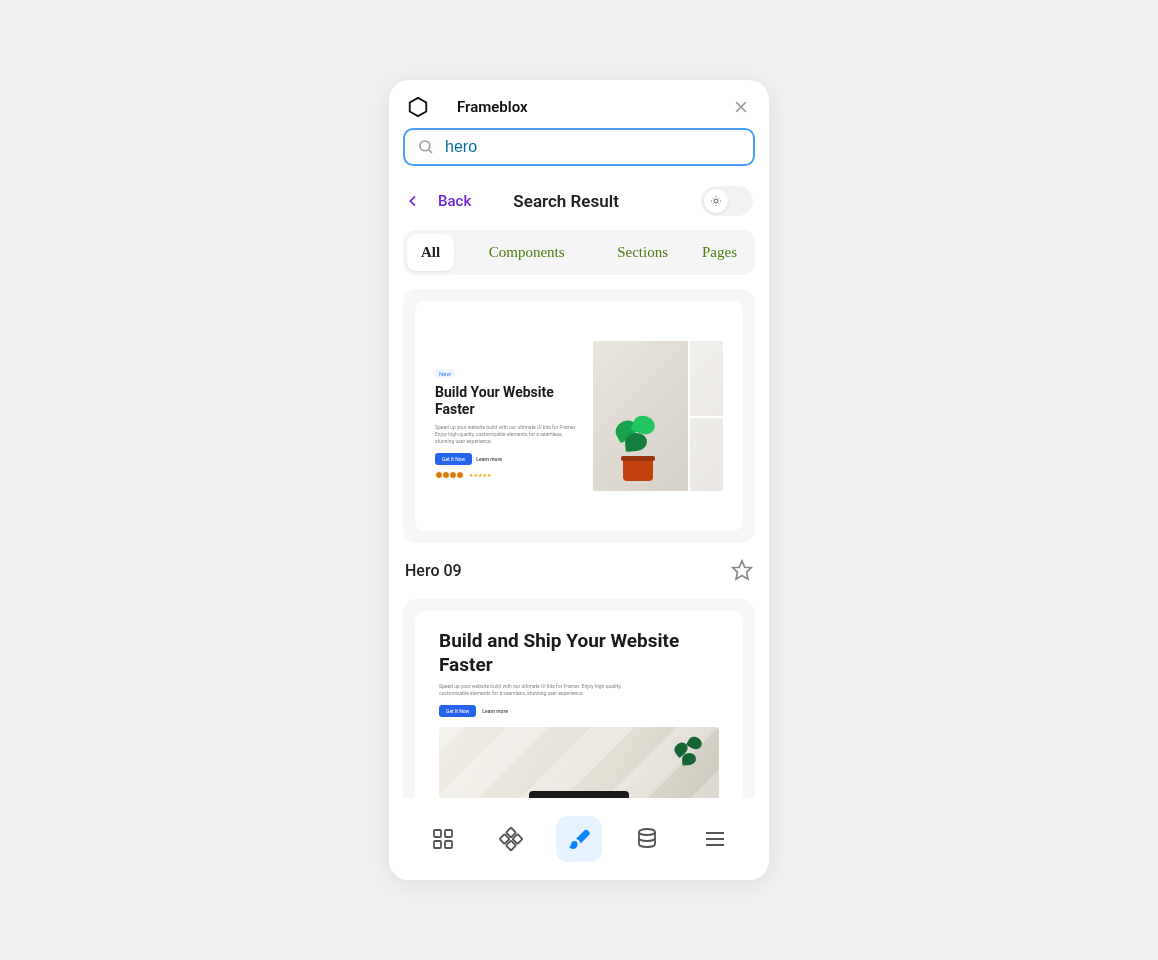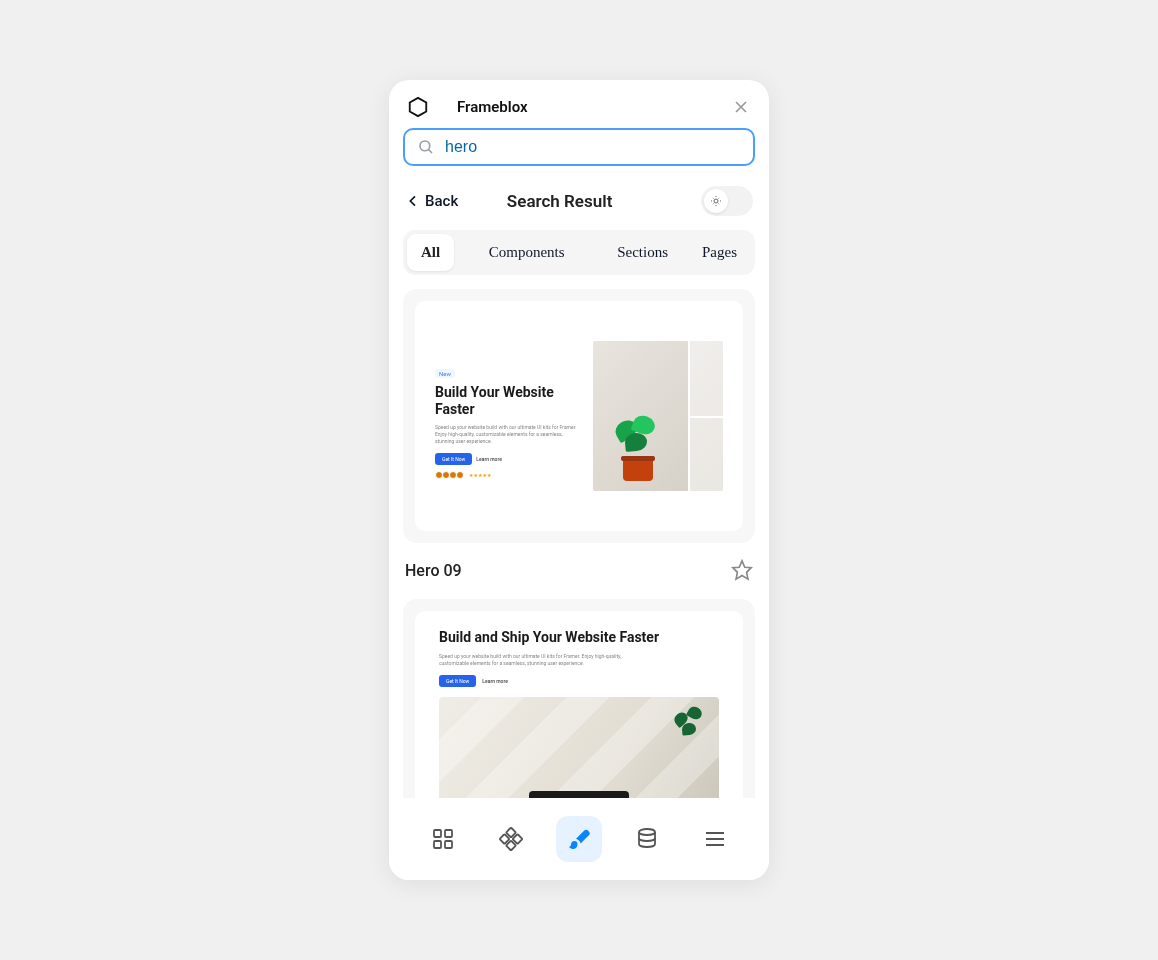--- a/index.html
+++ b/index.html
@@ -78,22 +78,22 @@
 }
 .result-bar {
   display: flex;
   align-items: center;
   padding: 8px 16px 14px;
   gap: 10px;
 }
 .back-btn {
   display: flex;
   align-items: center;
-  gap: 4px;
-  color: #0f172a;
+  gap: 17px;
+  color: #6d28d9;
   font-size: 15px;
   font-weight: 500;
   cursor: pointer;
 }
 .back-btn svg { width: 16px; height: 16px; }
 .result-title {
   flex: 1;
   text-align: center;
   font-size: 17px;
   font-weight: 600;
@@ -127,21 +127,21 @@
   margin: 0 14px 14px;
   padding: 4px;
   gap: 2px;
   font-family: Liberation Serif, serif;
 }
 .tab {
   flex: 0 0 auto;
   padding: 10px 14px;
   font-size: 15px;
   font-weight: 500;
-  color: #0f172a;
+  color: #4d7c0f;
   border-radius: 9px;
   cursor: pointer;
   text-align: center;
 }
 .tab:nth-child(2) { flex: 1; }
 .tab:nth-child(3) { flex: 0 0 auto; padding: 10px 18px; }
 .tab:nth-child(4) { flex: 0 0 auto; }
 .tab.active {
   background: #fff;
   color: #222;
@@ -315,21 +315,21 @@
   background: #fff;
 }
 
 .prev2 {
   padding: 18px 24px 0;
   height: 100%;
   display: flex;
   flex-direction: column;
 }
 .prev2-title {
-  font-size: 14px;
+  font-size: 19px;
   font-weight: 700;
   color: #1a1a1a;
   line-height: 1.25;
   margin-bottom: 6px;
 }
 .prev2-desc {
   font-size: 5px;
   color: #888;
   line-height: 1.4;
   margin-bottom: 8px;

